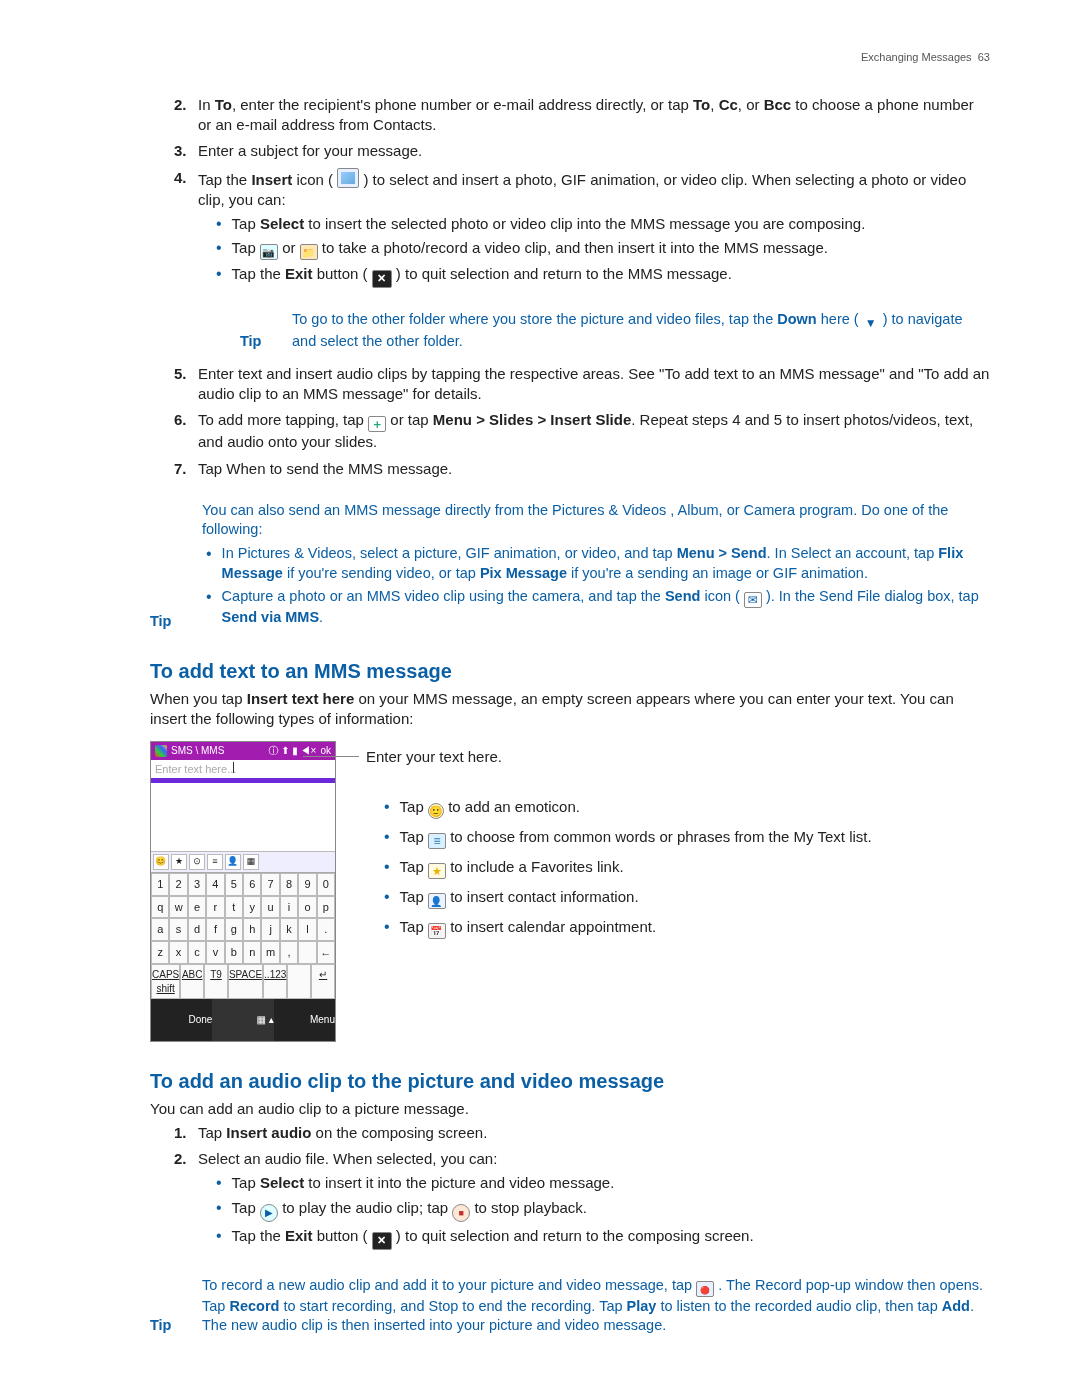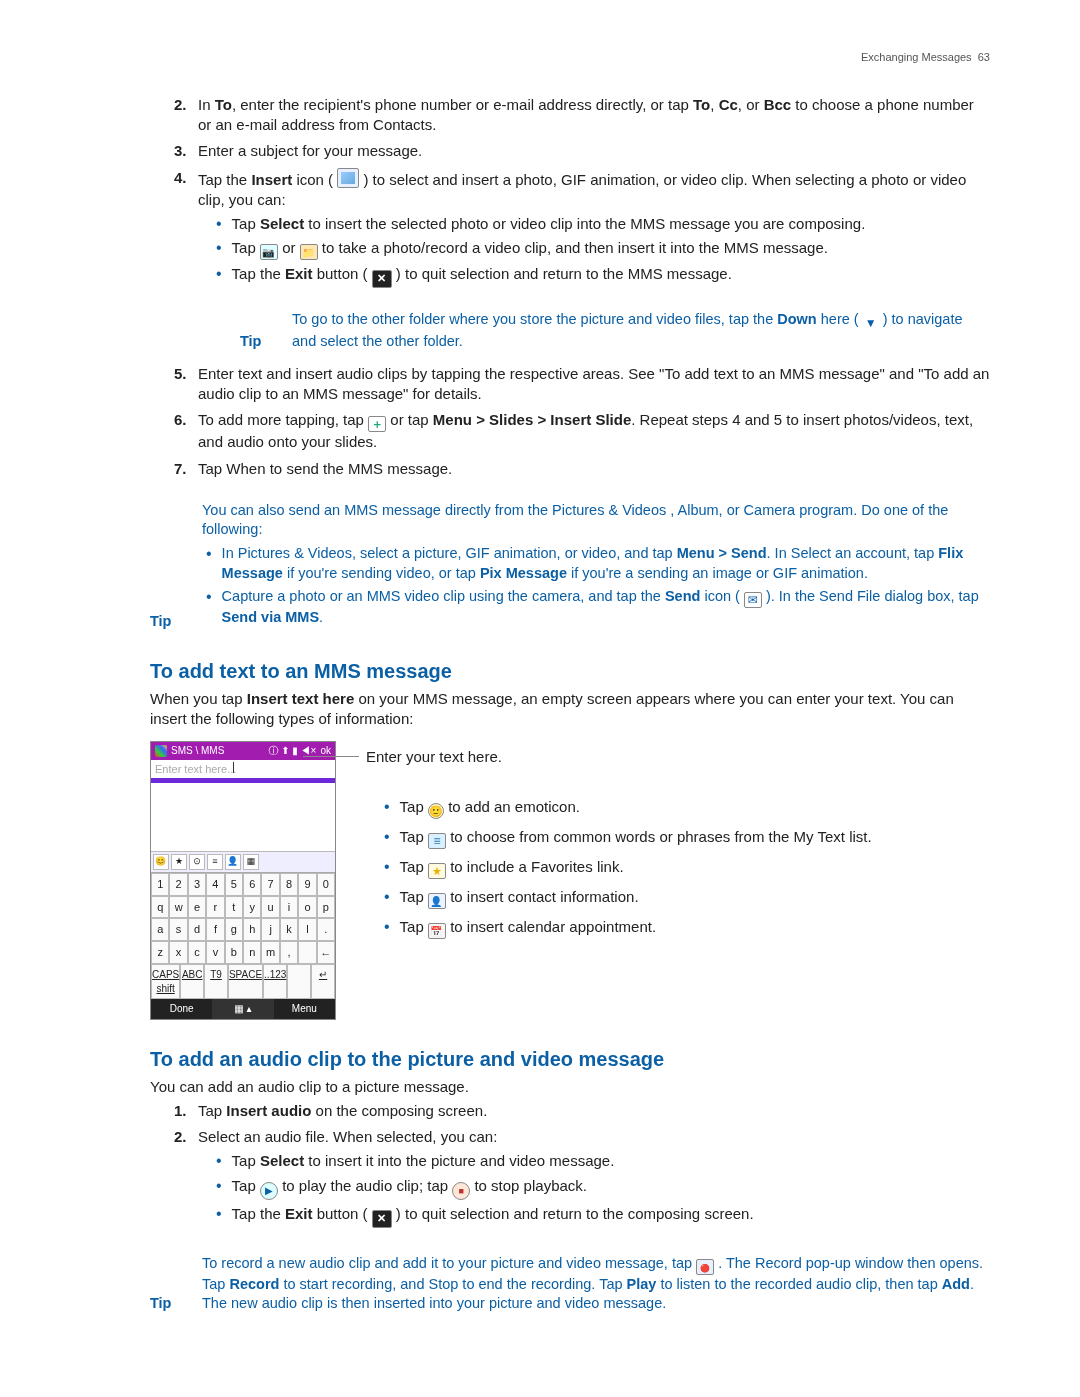--- a/index.html
+++ b/index.html
@@ -87,21 +87,21 @@
   .ph-bar .spacer{flex:1;}
   .ph-input { background:#fff; color:#aaa; padding:2px 4px; border-bottom:5px solid #6d28d9; position:relative; height:14px;}
   .ph-cursor{position:absolute;left:82px;top:2px;width:1px;height:11px;background:#333;}
   .ph-blank{height:68px;border-bottom:1px solid #bbb;}
   .ph-toolbar{display:flex;gap:2px;padding:2px;background:#eef;border-bottom:1px solid #aaa;}
   .ph-toolbar span{width:14px;height:14px;border:1px solid #bbb;background:#fff;font-size:9px;text-align:center;line-height:13px;}
   .ph-numrow,.ph-keys{display:flex;}
   .ph-numrow span,.ph-keys span{flex:1;text-align:center;border:1px solid #bbb;font-size:11px;padding:3px 0;background:#fafafa;}
   .ph-keys.alt span{font-size:10px;text-decoration:underline;}
   .ph-bottom{display:flex;background:#222;color:#fff;font-size:10px;}
-  .ph-bottom span{flex:1;text-align:center;padding:3px 0;}
+  .ph-bottom span{flex:1;text-align:right;padding:14px 0;}
   .ph-bottom .mid{background:#333;}
 
   .phone-side { flex:1; padding-top:6px;}
   .phone-side .lead{margin-bottom:30px; position:relative;}
   .phone-side .lead::before{
     content:""; position:absolute; left:-63px; top:9px; width:56px; border-top:1px solid #888;
   }
   .phone-side ul{margin-top:24px;}
   .phone-side li{margin:8px 0;text-align:center;}
 </style>

